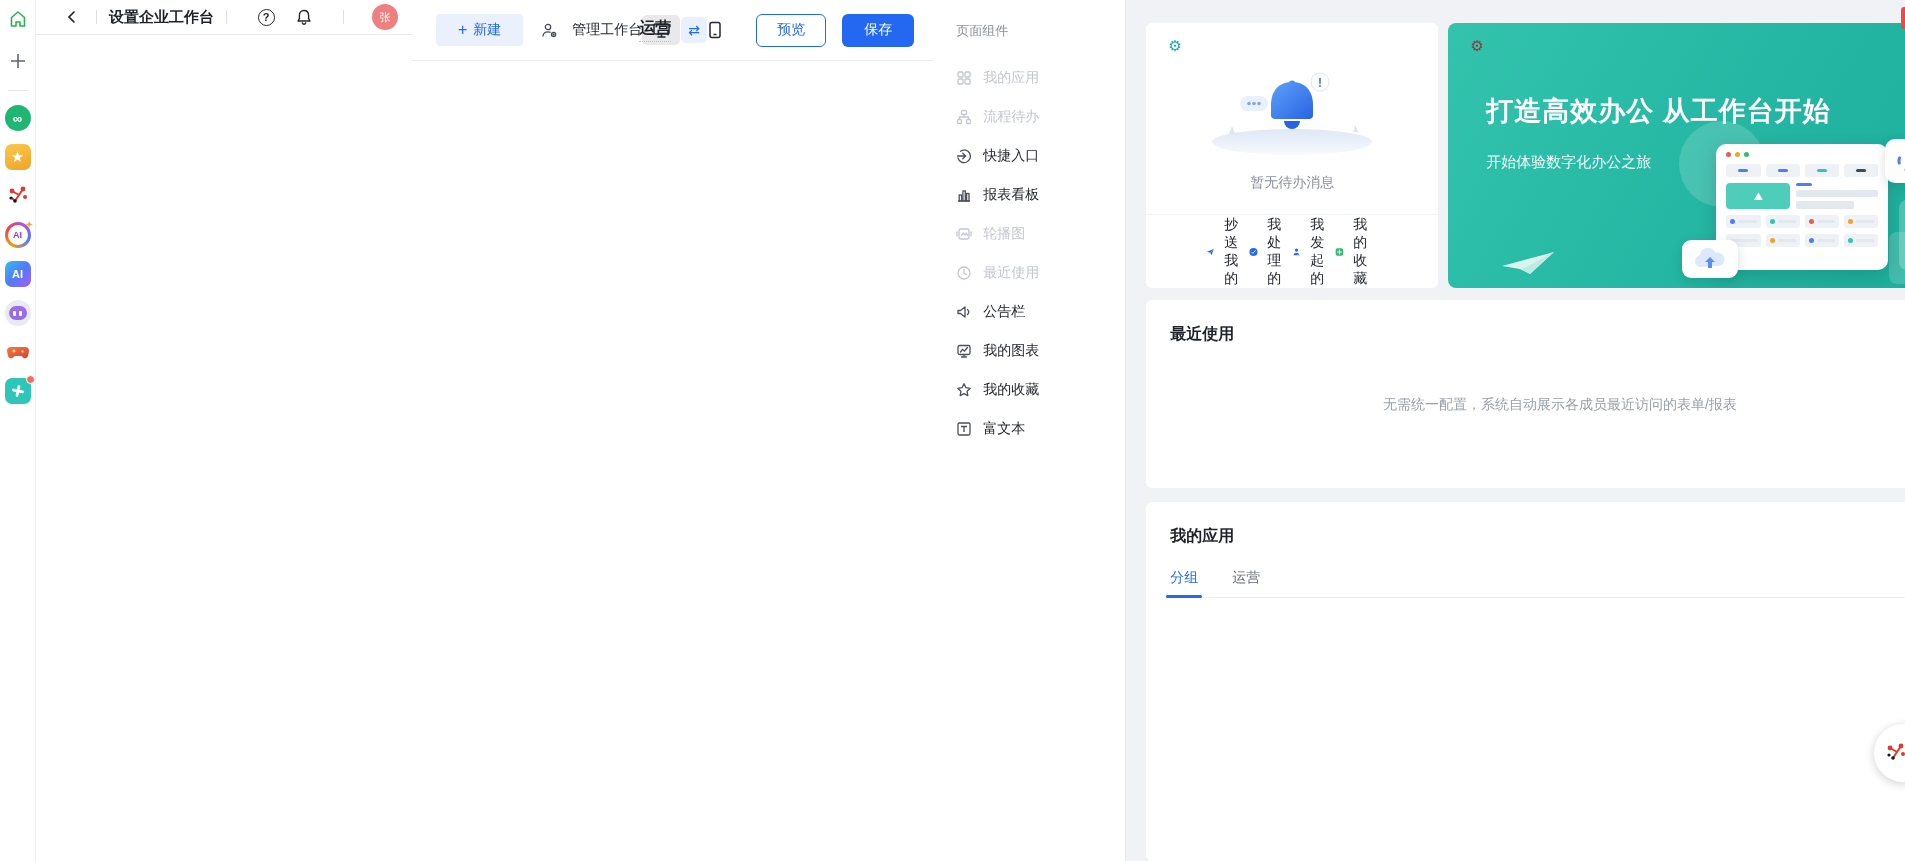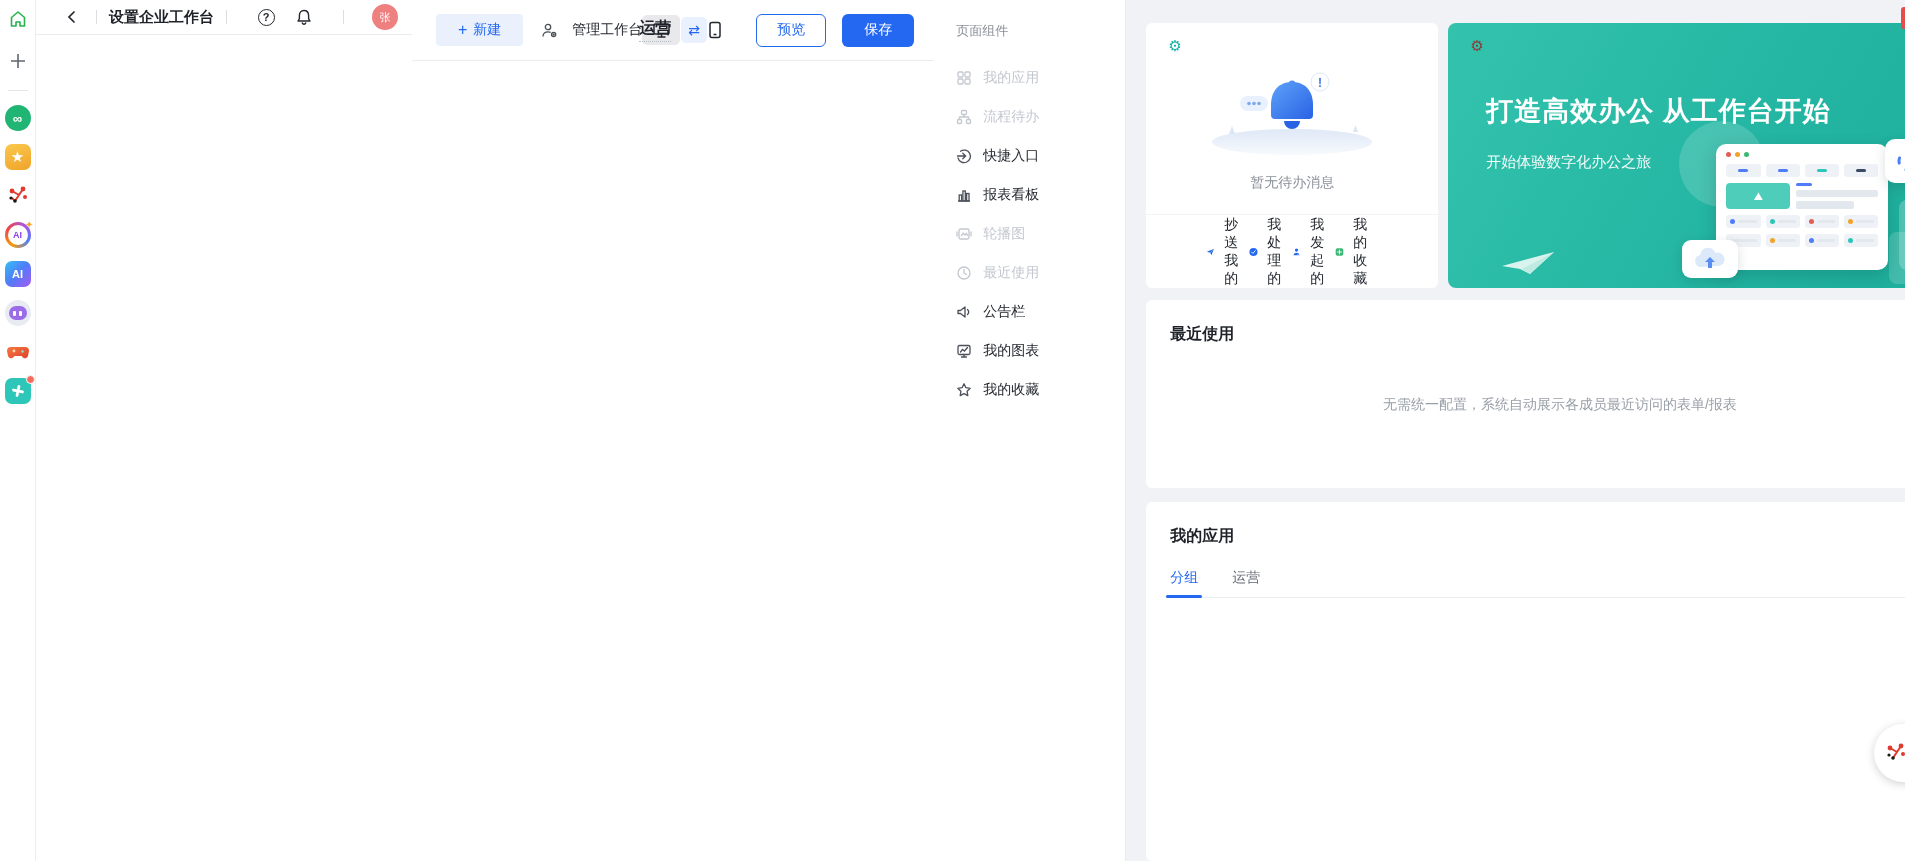--- a/index.html
+++ b/index.html
@@ -321,20 +321,27 @@
               <path d="M4.5 9l2-2.5 2 1.5 3-3.5"></path>
               <path d="M8 11.5V14M5.5 14h5"></path>
             </svg>
           <span>我的图表</span>
         </div>
         <div class="sb-item">
           <svg width="16" height="16" viewBox="0 0 16 16" fill="none" stroke="#4a4f58" stroke-width="1.3" stroke-linejoin="round">
               <path d="M8 1.8l1.9 3.9 4.3.6-3.1 3 .7 4.3L8 11.6l-3.8 2 .7-4.3-3.1-3 4.3-.6z"></path>
             </svg>
           <span>我的收藏</span>
+        </div>
+        <div class="sb-item">
+          <svg width="16" height="16" viewBox="0 0 16 16" fill="none" stroke="#4a4f58" stroke-width="1.3">
+              <rect x="2" y="2" width="12" height="12" rx="1.5"></rect>
+              <path d="M5 5.5h6M8 5.5V11"></path>
+            </svg>
+          <span>富文本</span>
         </div>
       </div>
 
       <div class="content">
         <div class="canvas">
 
           <div class="row1">
 
             <div class="card card-todo">
               <div class="gear gear-teal">⚙</div>

